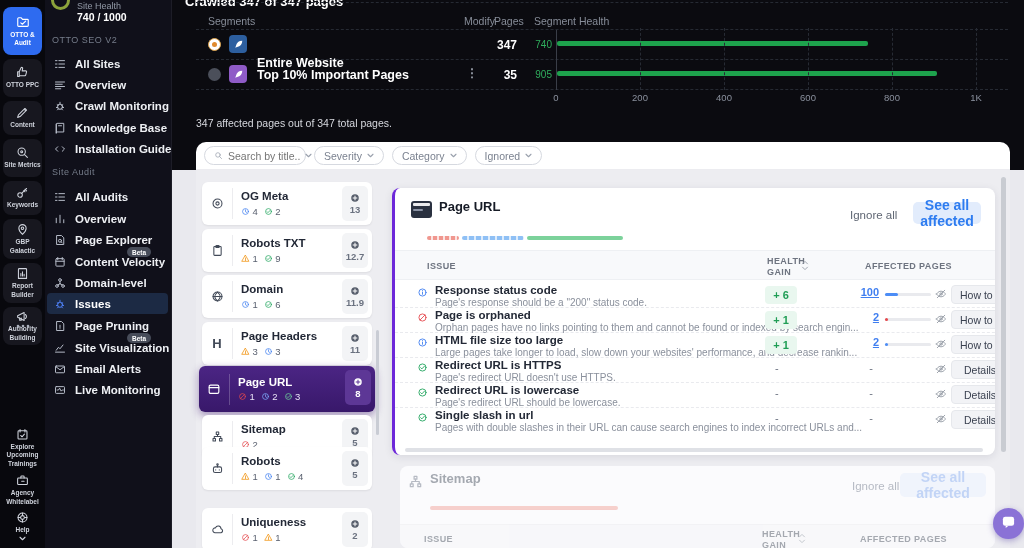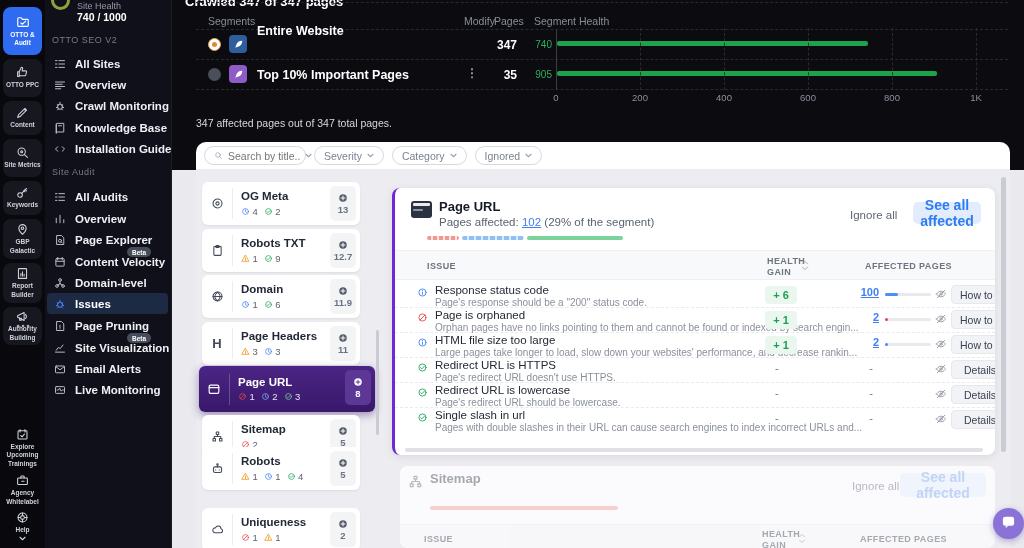--- a/index.html
+++ b/index.html
@@ -34,21 +34,21 @@
 .gline{position:absolute;top:28px;height:62px;border-left:1px dashed #272b34}
 .axlab{position:absolute;top:92px;width:30px;text-align:center;font-size:9.5px;color:#8b919e}
 .apc-title{position:absolute;left:24px;top:101px;font-size:13px;font-weight:700;color:#fff}
 .apc-sub{position:absolute;left:24px;top:117px;font-size:10.5px;color:#d6d8de}
 
 .filtercard{position:absolute;left:196px;top:142px;width:814px;height:28px;background:#fff;border-radius:10px 10px 0 0;display:flex;align-items:center;gap:8px;padding:0 8px;border-bottom:1px solid #ececf0}
 .pill{height:19px;border:1px solid #d6d9e0;border-radius:12px;display:flex;align-items:center;gap:5px;padding:0 9px;font-size:10.5px;color:#7b8290;background:#fff}
 .pill input{border:none;outline:none;width:72px;font-size:10.5px;color:#7b8290;font-family:"Liberation Sans",sans-serif}
 .backdrop{position:absolute;left:196px;top:170px;width:814px;height:378px;background:#ededf1}
 
-.cat{position:absolute;left:202px;width:158px;height:43px;background:#fff;border-radius:6px;box-shadow:0 1px 2px rgba(20,20,40,.08);display:flex;align-items:center}
+.cat{position:absolute;left:202px;width:170px;height:43px;background:#fff;border-radius:6px;box-shadow:0 1px 2px rgba(20,20,40,.08);display:flex;align-items:center}
 .cat .icol{width:30px;display:flex;justify-content:center;color:#424a58}
 .cat .vr{width:1px;height:31px;background:#ececef}
 .cat .cbody{flex:1;padding-left:8px}
 .cat .cname{font-size:11.5px;font-weight:700;color:#222836;line-height:1.15}
 .cbadges{display:flex;align-items:center;gap:6px;margin-top:2px}
 .cbadge{display:flex;align-items:center;gap:2.5px;font-size:9.5px;color:#5a6170}
 .score{position:absolute;right:4px;top:4px;width:26px;height:35px;background:#f3f4f6;border-radius:5px;display:flex;flex-direction:column;align-items:center;justify-content:center;gap:1px;color:#6b7280;font-size:9.5px;font-weight:600}
 .cat.sel{left:199px;width:176px;height:46px;background:linear-gradient(180deg,#4b2584,#38186a);box-shadow:0 3px 8px rgba(60,20,110,.45)}
 .cat.sel .icol{color:#fff}.cat.sel .vr{background:rgba(255,255,255,.22)}
 .cat.sel .cname{color:#fff}.cat.sel .cbadge{color:#e9e3f6}
@@ -64,21 +64,21 @@
 .p-sub{position:absolute;left:44px;top:28px;font-size:11.5px;color:#5b6370;white-space:nowrap}
 .link{color:#3f7ef0;text-decoration:underline;cursor:pointer}
 .tribar{position:absolute;left:32px;top:48px;display:flex;gap:3px;height:4px}
 .tseg{height:4px;border-radius:2px}
 .ignoreall{position:absolute;font-size:11.5px;color:#5f6673}
 .seeall{position:absolute;background:#e2ecfc;color:#2e7cf0;font-size:14px;font-weight:600;border:none;border-radius:5px;display:flex;align-items:center;justify-content:center}
 .ithead{position:absolute;left:0;top:62px;width:640px;height:30px;background:#f8f9fb;border-top:1px solid #eef0f3;border-bottom:1px solid #eef0f3}
 .hcol{position:absolute;font-size:9px;font-weight:700;letter-spacing:.4px;color:#6e7480;line-height:1.2}
 .irow{position:absolute;left:0;width:640px;height:25px;border-bottom:1px dashed #e9eaee}
 .sev{position:absolute;left:22px;top:4px}
-.ititle{position:absolute;left:40px;top:1px;font-size:11.5px;font-weight:400;color:#232936;white-space:nowrap}
+.ititle{position:absolute;left:40px;top:1px;font-size:11.5px;font-weight:700;color:#232936;white-space:nowrap}
 .idesc{position:absolute;left:40px;top:13.5px;font-size:10px;color:#8a909c;white-space:nowrap}
 .gain{position:absolute;left:370px;top:3px;width:32px;height:18px;background:#e9f7ef;border-radius:4px;color:#1f9d55;font-size:11px;font-weight:700;display:flex;align-items:center;justify-content:center}
 .gdash{position:absolute;left:380px;top:4px;color:#6b7280;font-size:11px}
 .pcount{position:absolute;left:448px;top:3px;width:36px;text-align:right;font-size:11px;font-weight:600}
 .pdash{position:absolute;left:468px;top:4px;width:16px;text-align:center;color:#6b7280;font-size:11px}
 .mini{position:absolute;left:490px;top:10px;width:46px;height:3px;background:#e9eaee;border-radius:2px}
 .mini i{display:block;height:3px;border-radius:2px}
 .eyeslash{position:absolute;left:540px;top:5px;color:#9aa0aa}
 .actbtn{position:absolute;left:556px;top:2px;height:19px;min-width:60px;background:#f2f3f6;border:1px solid #e6e8ec;border-radius:4px;font-size:10.5px;color:#3a4150;display:flex;align-items:center;padding:0 8px;white-space:nowrap}
 .hscroll{position:absolute;left:10px;bottom:3px;width:578px;height:4px;background:#dfe1e6;border-radius:2px}
@@ -373,21 +373,21 @@
     <div class="thead" style="left:362px">Segment Health</div>
 
     <div class="radio" style="left:36px;top:38px;background:#fff;border:1px solid #e0a54e">
         <span style="position:absolute;left:3px;top:3px;width:5px;height:5px;border-radius:50%;background:#e08a2e"></span>
       </div>
     <div class="seg-ic" style="left:57px;top:35px;background:#2d5f9f">
         <svg width="11" height="11" viewBox="0 0 16 16">
           <path d="M13.5 2.5c-5 0-8.2 2.8-9.3 7.6l-.9 2.6 2.6-.9c4.8-1.1 7.6-4.3 7.6-9.3z" fill="#fff"></path>
         </svg>
       </div>
-    <div class="seg-name" style="left:85px;top:24px">Entire Website</div>
+    <div class="seg-name" style="left:85px;top:56px">Entire Website</div>
     <div class="seg-pages" style="left:315px;top:38px">347</div>
     <div class="hval" style="left:356px;top:39px">740</div>
     <div class="hbar" style="top: 41px; width: 310.8px;"></div>
 
     <div class="radio" style="left:36px;top:68px;background:#4b4f5a"></div>
     <div class="seg-ic" style="left:57px;top:65px;background:#8f5bc7">
         <svg width="11" height="11" viewBox="0 0 16 16">
           <path d="M13.5 2.5c-5 0-8.2 2.8-9.3 7.6l-.9 2.6 2.6-.9c4.8-1.1 7.6-4.3 7.6-9.3z" fill="#fff"></path>
         </svg>
       </div>
@@ -778,21 +778,20 @@
           <path d="M8 5v6M5 8h6" stroke="#fff" stroke-width="1.6" stroke-linecap="round"></path>
         </svg>
         <span>2</span>
       </div>
   </div>
   <div class="listscroll"></div>
 
   <div class="panel">
     <div class="p-ic"></div>
     <div class="p-title">Page URL</div>
-    <div class="p-sub"><span>Pages affected:</span> <span class="link">102</span> <span>(29% of the segment)</span></div>
     <div class="tribar">
       <span class="tseg" style="background: repeating-linear-gradient(90deg, rgb(240, 151, 143) 0px, rgb(240, 151, 143) 4px, rgb(251, 228, 226) 4px, rgb(251, 228, 226) 6px); width: 32px;"></span>
       <span class="tseg" style="background: repeating-linear-gradient(90deg, rgb(143, 192, 245) 0px, rgb(143, 192, 245) 5px, rgb(221, 236, 252) 5px, rgb(221, 236, 252) 7px); width: 62px;"></span>
       <span class="tseg" style="background: rgb(124, 210, 155); width: 96px;"></span>
     </div>
     <div class="ignoreall" style="left:455px;top:21px">Ignore all</div>
     <button class="seeall" style="left:518px;top:14px;width:68px;height:22px">See all affected</button>
 
     <div class="ithead">
       <span class="hcol" style="left:32px;top:10px">ISSUE</span>

